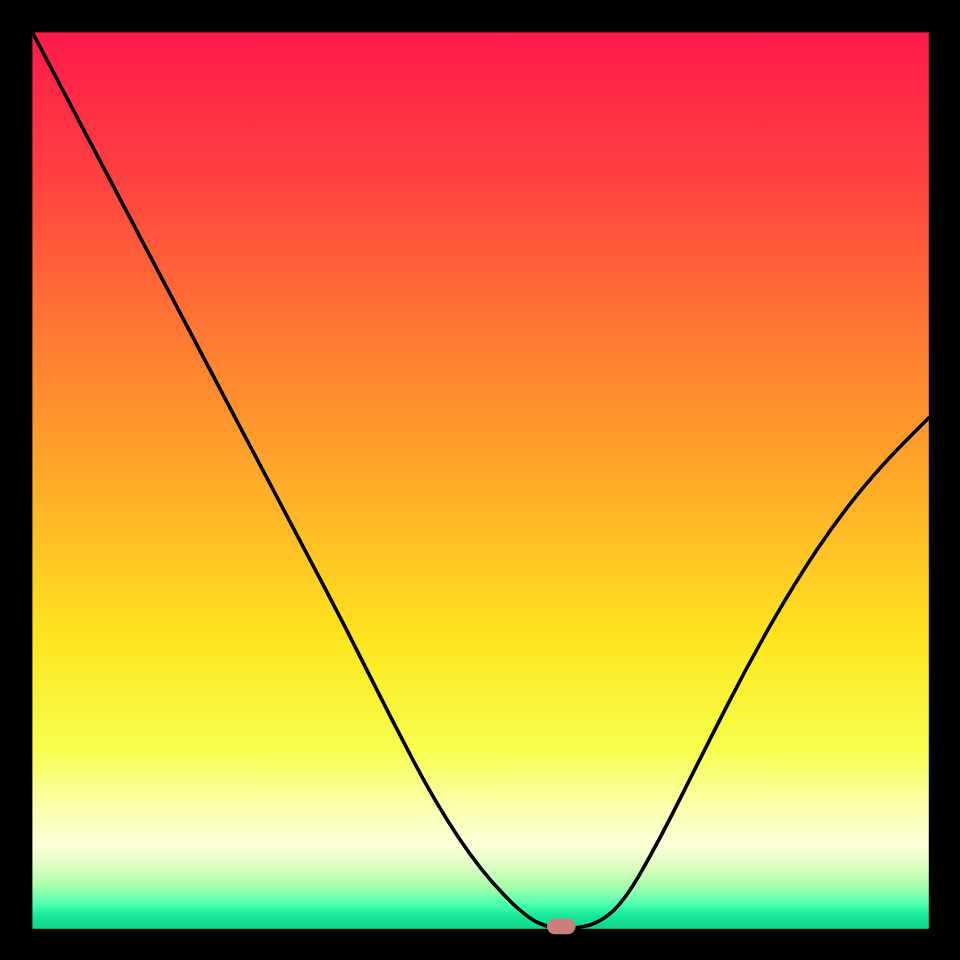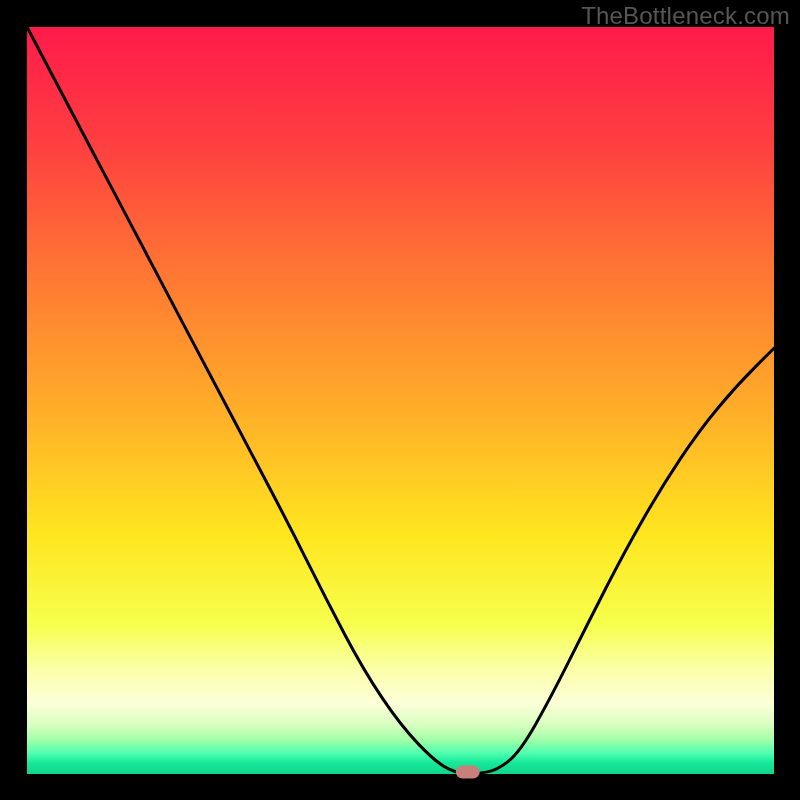--- a/index.html
+++ b/index.html
@@ -27,21 +27,20 @@
     letter-spacing: 0.2px;
   }
   svg {
     display: block;
   }
 </style>
 </head>
 <body>
 
 <div class="frame">
-  <div class="watermark">TheBottleneck.com</div>
   <svg id="plot" width="800" height="800">
       <defs>
         <linearGradient id="bg-grad" x1="0" y1="0" x2="0" y2="1">
           <stop offset="0%" stop-color="#ff1a4b"></stop>
           <stop offset="16%" stop-color="#ff4040"></stop>
           <stop offset="34%" stop-color="#ff7a33"></stop>
           <stop offset="52%" stop-color="#ffb028"></stop>
           <stop offset="68%" stop-color="#ffe61f"></stop>
           <stop offset="80%" stop-color="#f6ff4d"></stop>
           <stop offset="86%" stop-color="#fbffa8"></stop>

